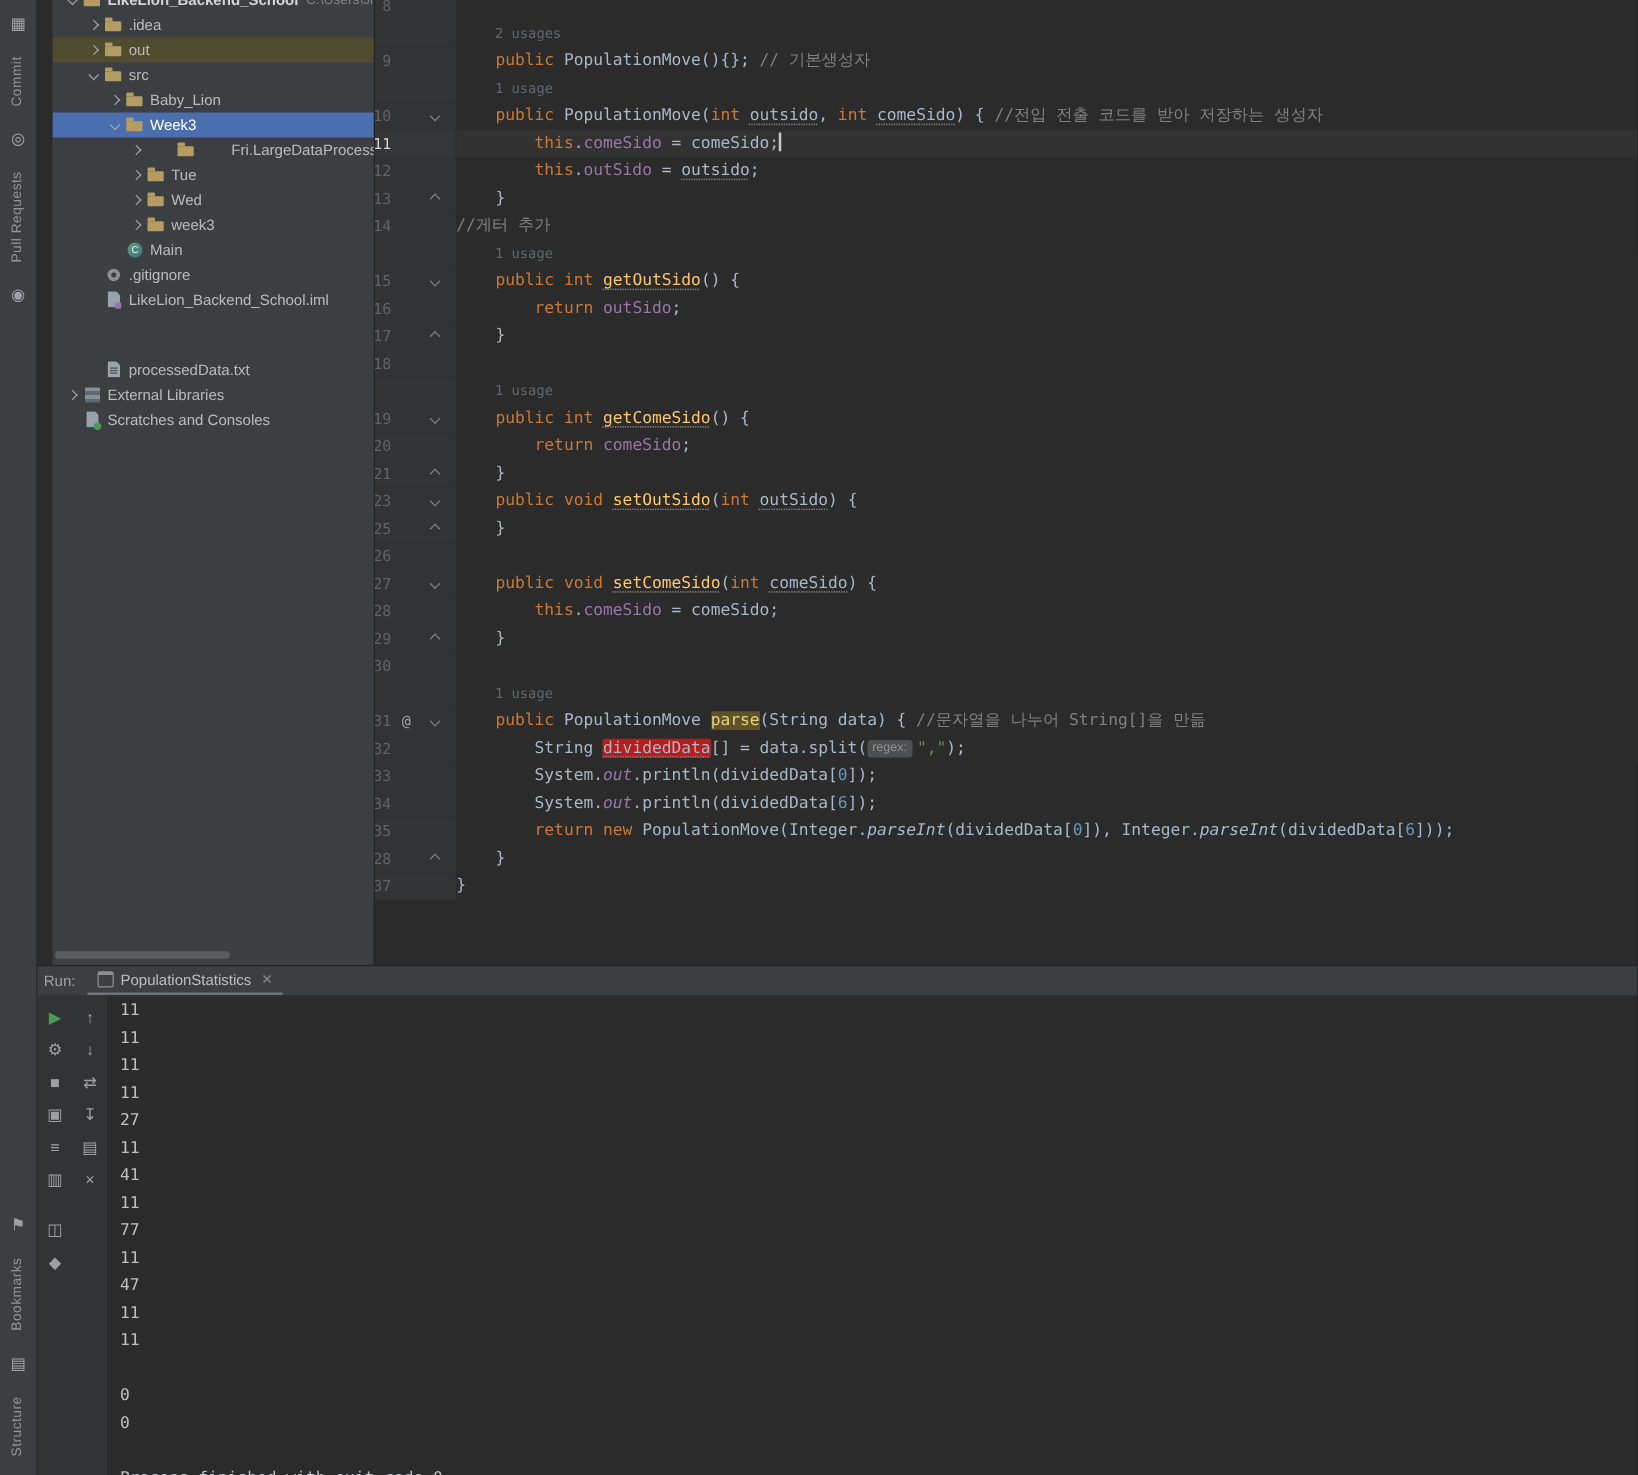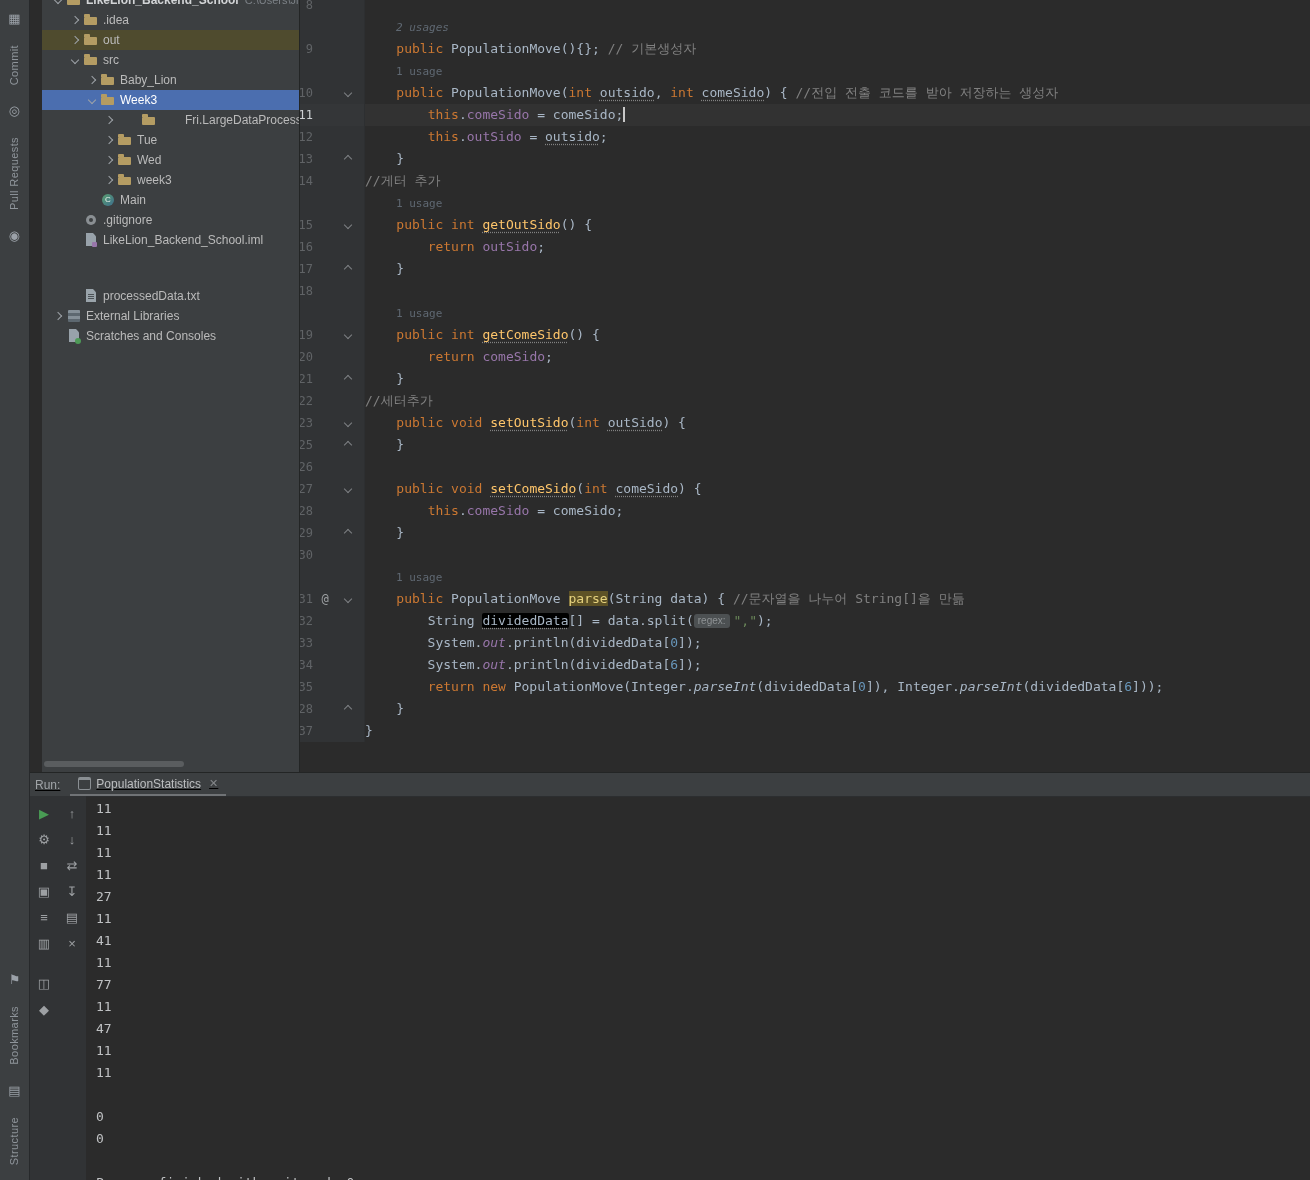--- a/index.html
+++ b/index.html
@@ -67,30 +67,30 @@
   .code{white-space:pre;color:#a9b7c6;}
   .tk-pl{color:#a9b7c6;}
   .tk-kw{color:#cc7832;}
   .tk-fn{color:#ffc66b;}
   .tk-fld{color:#9876aa;}
   .tk-str{color:#6a8759;}
   .tk-com{color:#808080;}
   .tk-num{color:#6897bb;}
   .tk-it{font-style:italic;}
   .tk-typo{text-decoration:underline dotted #828282;text-underline-offset:3px;}
-  .tk-box{background:#000000;border-radius:2px;}
+  .tk-box{background:#b91c1c;border-radius:2px;}
   .tk-hlp{background:#5e5226;color:#e6d27e;}
   .usage{font-size:11px;color:#5f6872;cursor:pointer;}
   .chip{display:inline-block;background:#4c5052;color:#8e9294;font-size:10px;line-height:14px;
         border-radius:3px;padding:0 4px;margin-right:4px;font-family:"Liberation Sans",sans-serif;vertical-align:1px;}
   .caret{display:inline-block;width:2px;height:15px;background:#c8c8c8;vertical-align:-3px;}
 
   
   .rpanel{position:absolute;left:30px;top:772px;right:0;bottom:0;background:#2b2b2b;border-top:1px solid #232525;}
-  .rheader{height:23px;background:#3c3f41;display:flex;align-items:stretch;border-bottom:1px solid #2c2e30;text-decoration:underline;}
+  .rheader{height:23px;background:#3c3f41;display:flex;align-items:stretch;border-bottom:1px solid #2c2e30;}
   .rlabel{color:#9fa3a7;font-size:12px;padding:0 10px 0 5px;align-self:center;}
   .rtab{display:flex;align-items:center;gap:5px;padding:0 8px;border-bottom:2px solid #707376;
         color:#bcbec0;font-size:12px;cursor:pointer;box-sizing:border-box;}
   .rtab-icon{width:11px;height:9px;border:1px solid #8a8f93;border-top-width:3px;border-radius:2px;}
   .rclose{color:#84878a;font-size:11px;margin-left:3px;cursor:pointer;}
   .rtoolbar{position:absolute;left:0;top:23px;bottom:0;width:56px;background:#313335;display:flex;}
   .rcol{width:28px;display:flex;flex-direction:column;align-items:center;padding-top:8px;}
   .ricon{width:16px;height:18px;display:flex;align-items:center;justify-content:center;color:#9da0a3;
          font-size:13px;cursor:pointer;margin-bottom:8px;}
   .rspacer{height:14px;}
@@ -237,21 +237,21 @@
             <span class="lfold"></span>
           </span>
           <span class="code"></span>
         </div>
         <div class="erow">
           <span class="gut">
             <span class="lnum"></span>
             <span class="lann"></span>
             <span class="lfold"></span>
           </span>
-          <span class="code" style="padding-left: 31px; font-style: italic;"><span class="usage">2 usages</span></span>
+          <span class="code" style="padding-left: 31px;"><span class="usage">2 usages</span></span>
         </div>
         <div class="erow">
           <span class="gut">
             <span class="lnum">9</span>
             <span class="lann"></span>
             <span class="lfold"></span>
           </span>
           <span class="code"><span class="tk-pl">    </span><span class="tk-kw">public </span><span class="tk-pl">PopulationMove(){}; </span><span class="tk-com">// 기본생성자</span></span>
         </div>
         <div class="erow">
@@ -378,28 +378,20 @@
         </div>
         <div class="erow">
           <span class="gut">
             <span class="lnum">21</span>
             <span class="lann"></span>
             <span class="lfold">
               <i class="fmark fe"></i>
             </span>
           </span>
           <span class="code"><span class="tk-pl">    }</span></span>
-        </div>
-        <div class="erow">
-          <span class="gut">
-            <span class="lnum">22</span>
-            <span class="lann"></span>
-            <span class="lfold"></span>
-          </span>
-          <span class="code"><span class="tk-com">//세터추가</span></span>
         </div>
         <div class="erow">
           <span class="gut">
             <span class="lnum">23</span>
             <span class="lann"></span>
             <span class="lfold">
               <i class="fmark fo"></i>
             </span>
           </span>
           <span class="code"><span class="tk-pl">    </span><span class="tk-kw">public </span><span class="tk-kw">void </span><span class="tk-fn tk-typo">setOutSido</span><span class="tk-pl">(</span><span class="tk-kw">int </span><span class="tk-pl tk-typo">outSido</span><span class="tk-pl">) {</span></span>

